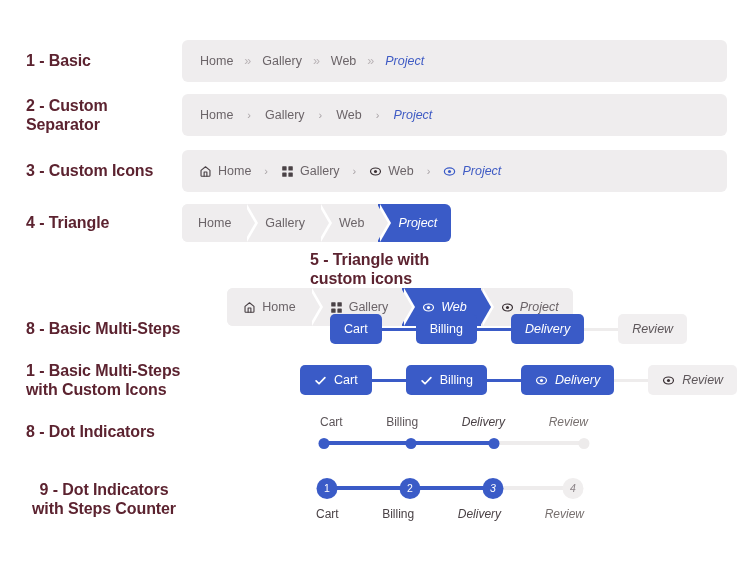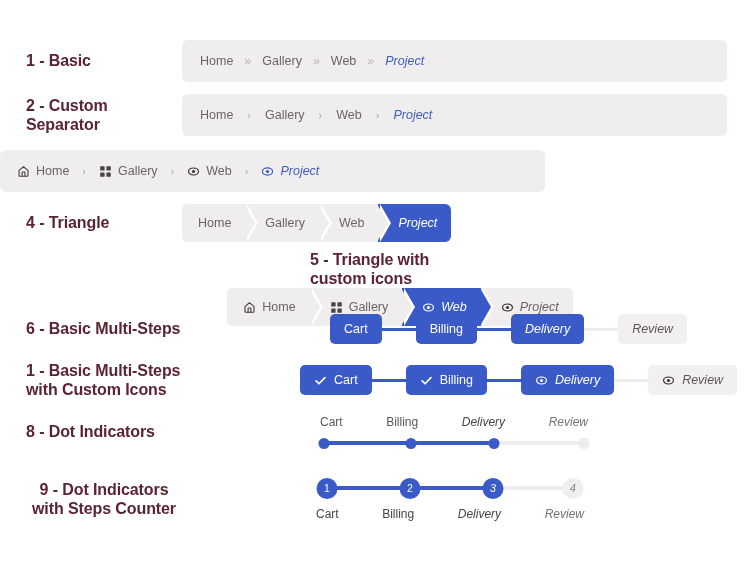--- a/index.html
+++ b/index.html
@@ -350,20 +350,21 @@
         <span class="bc-item">Gallery</span>
         <span class="bc-sep chev">›</span>
         <span class="bc-item">Web</span>
         <span class="bc-sep chev">›</span>
         <span class="bc-item active">Project</span>
       </nav>
     </div>
   </div>
 
   <div class="row" style="top:147px;height:48px;">
+    <div class="row-label">3 - Custom Icons</div>
     <div class="row-demo">
       <nav class="bc-bar" id="bar-icons">
         <span class="bc-item">
           <span class="icn">
             <svg width="13" height="13" viewBox="0 0 16 16" fill="none" stroke="#4a4246" stroke-width="1.4" stroke-linecap="round" stroke-linejoin="round">
               <path d="M2.5 6.6 8 2.2l5.5 4.4v6.2a1 1 0 0 1-1 1h-9a1 1 0 0 1-1-1z"></path>
               <path d="M6.3 13.8V8.6h3.4v5.2"></path>
             </svg>
           </span>
           <span>Home</span>
@@ -467,21 +468,21 @@
               <circle cx="8" cy="8" r="1.9" fill="#3a3034"></circle>
             </svg>
           </span>
           <span>Project</span>
         </div>
       </nav>
     </div>
   </div>
 
   <div class="row" style="top:308px;height:42px;">
-    <div class="row-label">6 - Basic Multi-Steps</div>
+    <div class="row-label">8 - Basic Multi-Steps</div>
     <div class="row-demo" style="padding-left:148px;">
       <div class="steps-wrap">
         <div class="step-box">Cart</div>
         <div class="step-link"></div>
         <div class="step-box">Billing</div>
         <div class="step-link"></div>
         <div class="step-box current">Delivery</div>
         <div class="step-link dim"></div>
         <div class="step-box inactive">Review</div>
       </div>

